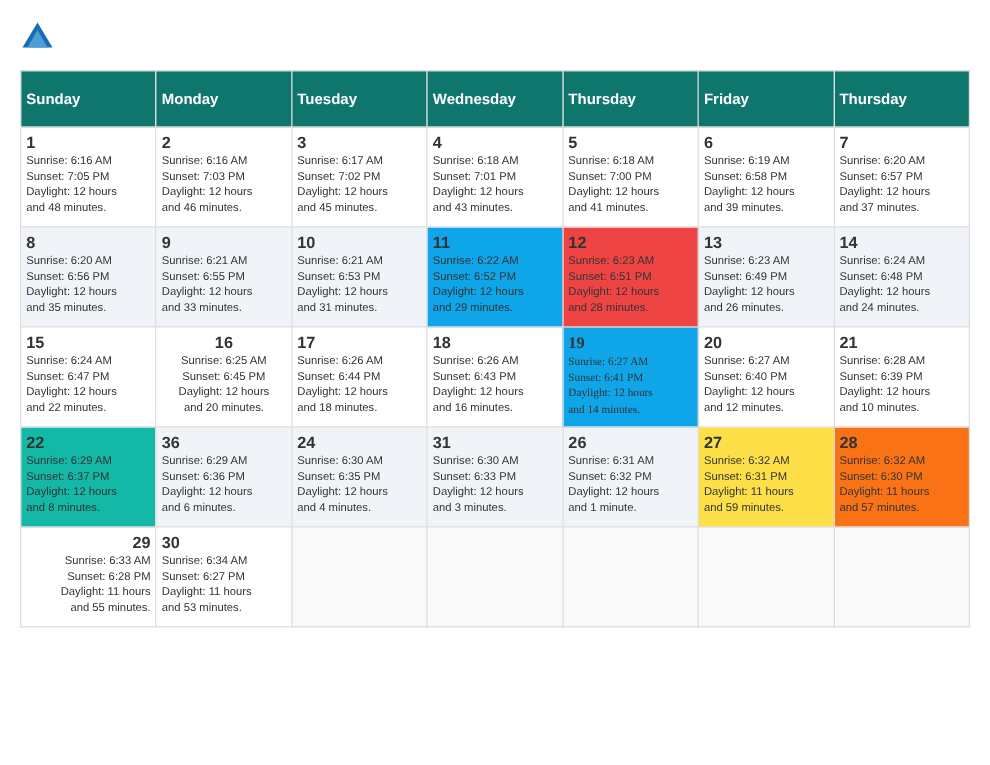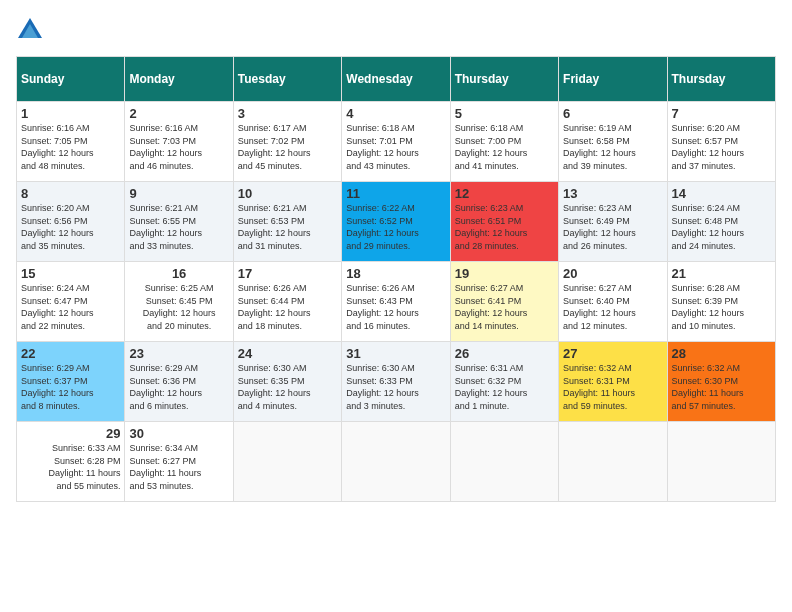--- a/index.html
+++ b/index.html
@@ -249,21 +249,21 @@
 Daylight: 12 hours
 and 18 minutes.</div>
           </td>
           <td style="background: rgb(255, 255, 255);">
             <span class="day-num">18</span>
             <div class="day-info" style="white-space: pre-line;">Sunrise: 6:26 AM
 Sunset: 6:43 PM
 Daylight: 12 hours
 and 16 minutes.</div>
           </td>
-          <td style="background: #fef9c3;">
+          <td style="background: #0ea5e9; font-family: Liberation Serif, serif;">
             <span class="day-num">19</span>
             <div class="day-info" style="white-space: pre-line;">Sunrise: 6:27 AM
 Sunset: 6:41 PM
 Daylight: 12 hours
 and 14 minutes.</div>
           </td>
           <td style="background: rgb(255, 255, 255);">
             <span class="day-num">20</span>
             <div class="day-info" style="white-space: pre-line;">Sunrise: 6:27 AM
 Sunset: 6:40 PM
@@ -272,29 +272,29 @@
           </td>
           <td style="background: rgb(255, 255, 255);">
             <span class="day-num">21</span>
             <div class="day-info" style="white-space: pre-line;">Sunrise: 6:28 AM
 Sunset: 6:39 PM
 Daylight: 12 hours
 and 10 minutes.</div>
           </td>
         </tr>
         <tr>
-          <td style="background: #7dd3fc;">
+          <td style="background: #14b8a6;">
             <span class="day-num">22</span>
             <div class="day-info" style="white-space: pre-line;">Sunrise: 6:29 AM
 Sunset: 6:37 PM
 Daylight: 12 hours
 and 8 minutes.</div>
           </td>
           <td style="background: rgb(240, 244, 248);">
-            <span class="day-num">23</span>
+            <span class="day-num">36</span>
             <div class="day-info" style="white-space: pre-line;">Sunrise: 6:29 AM
 Sunset: 6:36 PM
 Daylight: 12 hours
 and 6 minutes.</div>
           </td>
           <td style="background: rgb(240, 244, 248);">
             <span class="day-num">24</span>
             <div class="day-info" style="white-space: pre-line;">Sunrise: 6:30 AM
 Sunset: 6:35 PM
 Daylight: 12 hours

